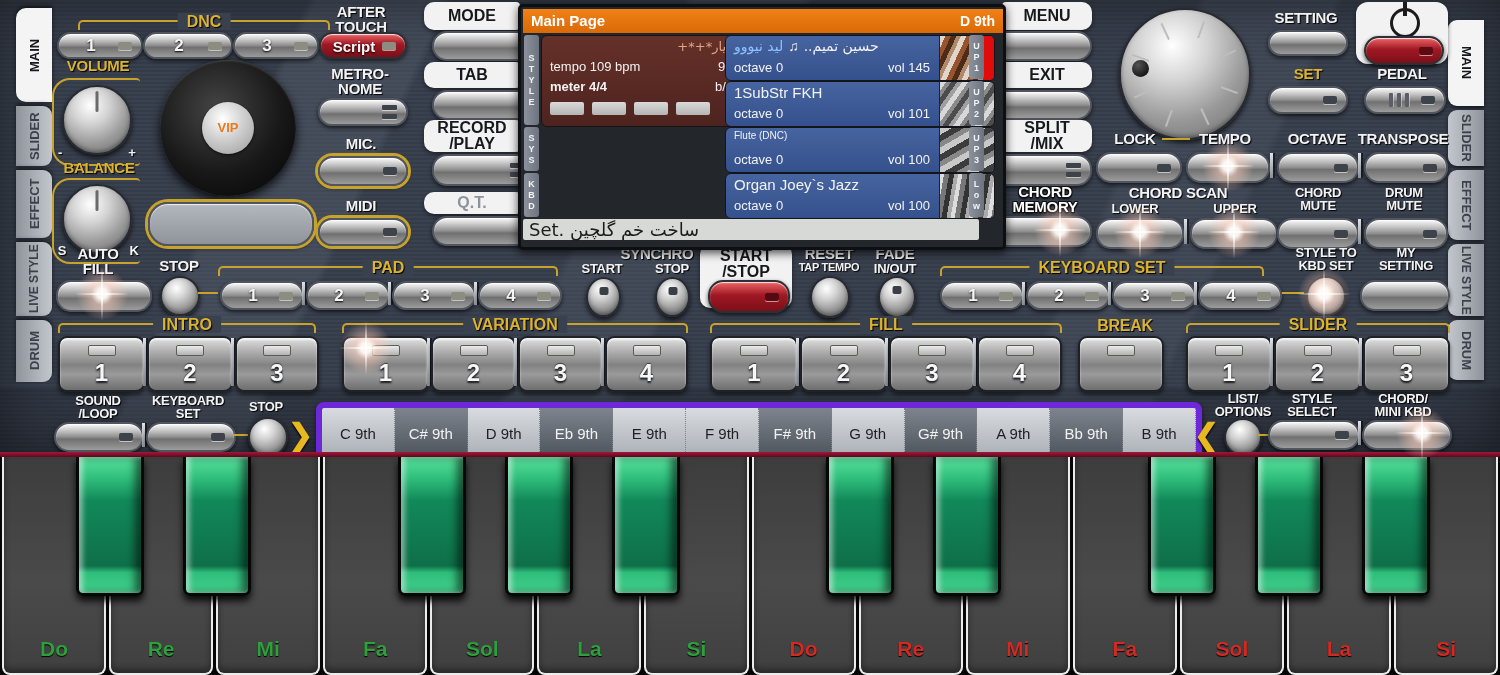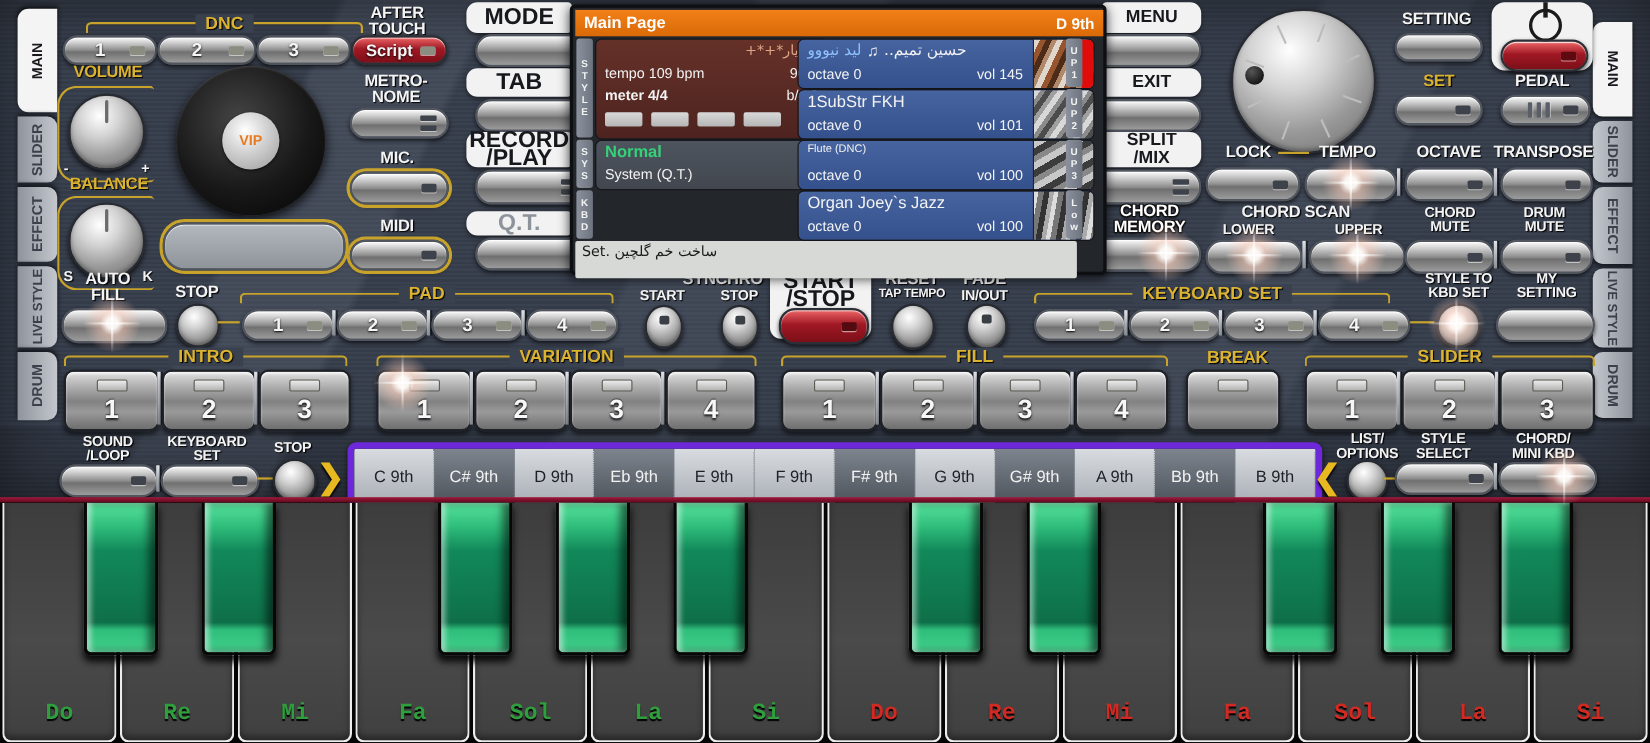--- a/index.html
+++ b/index.html
@@ -53,21 +53,21 @@
     background:linear-gradient(180deg,#ececec,#b2b2b2);border:1px solid #595e54;}
   .bigbtn .num{position:absolute;bottom:3px;width:100%;text-align:center;font-size:24px;font-weight:bold;color:#f7f7f7;
     text-shadow:0 2px 2px #14161a,0 -1px 1px #3a3a3a;}
   .vdiv{background:linear-gradient(180deg,#dfe3e8,#8a8f96);width:3px;box-shadow:2px 0 0 rgba(0,0,0,.5);}
   
   .bracket{border-top:2px solid #c8a32c;border-left:2px solid #c8a32c;border-right:2px solid #c8a32c;height:8px;border-radius:5px 5px 0 0;}
   .bracket>span{position:absolute;top:-9px;left:50%;transform:translateX(-50%);background:#39404e;padding:0 9px;
     color:#dcb32f;font-weight:bold;font-size:16px;line-height:17px;white-space:nowrap;text-shadow:1px 1px 1px #000;}
   .yline{background:#c8a32c;height:2px;}
   
-  .wtabL{background:#f2f2f2;border-radius:10px 4px 4px 10px;color:#17181c;font-weight:bold;font-size:21px;
+  .wtabL{background:#f2f2f2;border-radius:10px 4px 4px 10px;color:#17181c;font-weight:bold;font-size:16px;
     display:flex;align-items:center;justify-content:center;text-align:center;line-height:16px;box-shadow:0 2px 4px rgba(0,0,0,.5);}
   .wtabR{background:#f2f2f2;border-radius:4px 10px 10px 4px;color:#17181c;font-weight:bold;font-size:16px;
     display:flex;align-items:center;justify-content:center;text-align:center;line-height:16px;box-shadow:0 2px 4px rgba(0,0,0,.5);}
   .outl{color:#fff;text-shadow:-1px -1px 0 #111,1px -1px 0 #111,-1px 1px 0 #111,1px 1px 0 #111,0 2px 2px #000;}
   
   #display{left:518px;top:4px;width:482px;height:240px;background:#23262b;border:3px solid #0d0f12;border-radius:5px;
     box-shadow:0 3px 10px rgba(0,0,0,.7);z-index:5;}
   #disp-head{left:2px;top:2px;width:472px;height:24px;background:linear-gradient(180deg,#f28018,#d96a07);
     color:#fff;font-weight:bold;font-size:15px;line-height:24px;padding-left:8px;}
   #disp-chord{position:absolute;right:8px;top:0;line-height:24px;font-size:14px;}
@@ -75,21 +75,21 @@
     writing-mode:vertical-rl;text-orientation:upright;display:flex;align-items:center;justify-content:center;letter-spacing:1px;border-radius:3px;}
   .drow{border-radius:6px;border:1px solid #13151a;overflow:hidden;padding-left:28px;}
   .maroon{background:linear-gradient(180deg,#653129,#4e231f);}
   .bluep{background:linear-gradient(180deg,#46649f,#35518d);}
   .grayp{background:linear-gradient(180deg,#4e545e,#42474f);}
   .dline{position:absolute;left:8px;right:8px;display:flex;justify-content:space-between;color:#f2f2f2;font-size:13px;}
   .thumb{position:absolute;right:0;top:0;bottom:0;width:54px;border-left:1px solid #20232a;
     background:repeating-linear-gradient(125deg,#d8d8d8 0 5px,#8b8b8b 5px 9px,#4c4c4c 9px 14px,#9f9f9f 14px 18px);}
   .thumb.redbar::after{content:"";position:absolute;right:0;top:0;bottom:0;width:11px;background:#e00c0c;}
   .beat{width:34px;height:13px;background:linear-gradient(180deg,#d9d9d9,#b5b5b5);border-radius:2px;}
-  #disp-status{left:2px;top:212px;width:444px;height:34px;background:#d7d9d7;color:#1c1c1c;font-size:13px;
+  #disp-status{left:2px;top:212px;width:444px;height:21px;background:#d7d9d7;color:#1c1c1c;font-size:18px;
     line-height:21px;padding:0 6px;direction:rtl;text-align:left;border-radius:2px;font-family:"DejaVu Sans",sans-serif;}
   .rtl{direction:rtl;font-family:"DejaVu Sans",sans-serif;}
   
   .glint{width:54px;height:54px;transform:translate(-50%,-50%);pointer-events:none;z-index:9;position:absolute;
     background:radial-gradient(circle,rgba(255,250,246,.95) 0 5px,rgba(255,205,185,.5) 11px,transparent 26px);}
   .glint::before,.glint::after{content:"";position:absolute;left:50%;top:50%;}
   .glint::before{width:100%;height:2px;transform:translate(-50%,-50%);background:linear-gradient(90deg,transparent,rgba(255,255,255,.95),transparent);}
   .glint::after{height:100%;width:2px;transform:translate(-50%,-50%);background:linear-gradient(180deg,transparent,rgba(255,255,255,.95),transparent);}
   .ybracket{border:2px solid #c8a32c;border-right:none;border-radius:18px 4px 4px 18px;}
   #disc{border-radius:50%;background:radial-gradient(circle at 42% 36%,#454545,#181818 55%,#050505 95%);
@@ -102,21 +102,21 @@
   #pwr-icon{width:24px;height:24px;border:3px solid #1b1b1b;border-radius:50%;position:relative;}
   #pwr-icon::after{content:"";position:absolute;left:50%;top:-9px;width:4px;height:14px;background:#1b1b1b;transform:translateX(-50%);}
   .chev{color:#e8b820;font-weight:bold;font-size:30px;line-height:30px;text-shadow:0 2px 2px #000;}
   
   #chordstrip{display:flex;border:6px solid #6d28d9;border-radius:8px;overflow:hidden;box-shadow:0 2px 5px rgba(0,0,0,.6);}
   #chordstrip .cell{flex:1;display:flex;align-items:center;justify-content:center;font-size:15px;
     background:linear-gradient(180deg,#d8dce0,#a9aeb5);color:#1d2025;border-right:1px dotted #7e838a;}
   #chordstrip .cell.dark{background:linear-gradient(180deg,#7d848d,#4d535b);color:#f2f2f2;}
   
   #redline{left:0;top:452px;width:1500px;height:5px;background:linear-gradient(180deg,#a0183a,#5e0a1e);}
-  #keys{left:0;top:457px;width:1500px;height:218px;background:#050505;display:flex;gap:3px;padding:0 2px;box-sizing:border-box;font-family:Liberation Mono, monospace;}
+  #keys{left:0;top:457px;width:1500px;height:218px;background:#050505;display:flex;gap:3px;padding:0 2px;box-sizing:border-box;}
   .wkey{flex:1;position:relative;border:2px solid #ececec;border-top:none;border-radius:0 0 8px 8px;
     background:linear-gradient(180deg,#3d3d3d,#4a4a4a 58%,#404040);box-shadow:inset 0 -4px 6px rgba(0,0,0,.4);}
   .klabel{position:absolute;bottom:12px;width:100%;text-align:center;font-weight:bold;font-size:21px;text-shadow:0 1px 1px #000;}
   .kgreen{color:#2f9e3c;} .kred{color:#d22a22;}
   .bkey{position:absolute;top:0;width:62px;height:136px;border:3px solid #070707;border-top:none;border-radius:0 0 7px 7px;
     background:linear-gradient(180deg,#58e29d 0%,#2fbd7b 16%,#12895a 32%,#0e6f48 80%,#2fbd7b 85%,#43d18d 100%);
     box-shadow:inset 4px 0 5px rgba(255,255,255,.45),inset -6px 0 8px rgba(0,0,0,.55),0 5px 7px rgba(0,0,0,.85);z-index:3;}
 </style>
 </head>
 <body>
@@ -240,28 +240,20 @@
           <span style="font-weight:normal">b/# 0</span>
         </div>
       <div class="abs" style="left:8px;top:66px;display:flex;gap:8px">
           <span class="beat"></span>
           <span class="beat"></span>
           <span class="beat"></span>
           <span class="beat"></span>
         </div>
     </div>
 
-    <div class="abs drow grayp" style="left:20px;top:120px;width:182px;height:44px">
-      <div class="dline" style="top:2px;color:#35d178;font-size:15px;font-weight:bold;justify-content:flex-start">
-          <span>Normal</span>
-        </div>
-      <div class="dline" style="top:23px;justify-content:flex-start">
-          <span>System (Q.T.)</span>
-        </div>
-    </div>
 
 
     <div class="abs drow bluep" style="left:204px;top:28px;width:240px;height:44px">
       <div class="dline" style="top:2px;justify-content:flex-start;gap:5px;font-size:14px">
         <span class="rtl" style="color:#8fc1ff">لید نیووو</span>
         <span>♫</span>
         <span class="rtl">حسین تمیم..</span>
       </div>
       <div class="dline" style="top:24px;right:64px">
           <span>octave  0</span>

